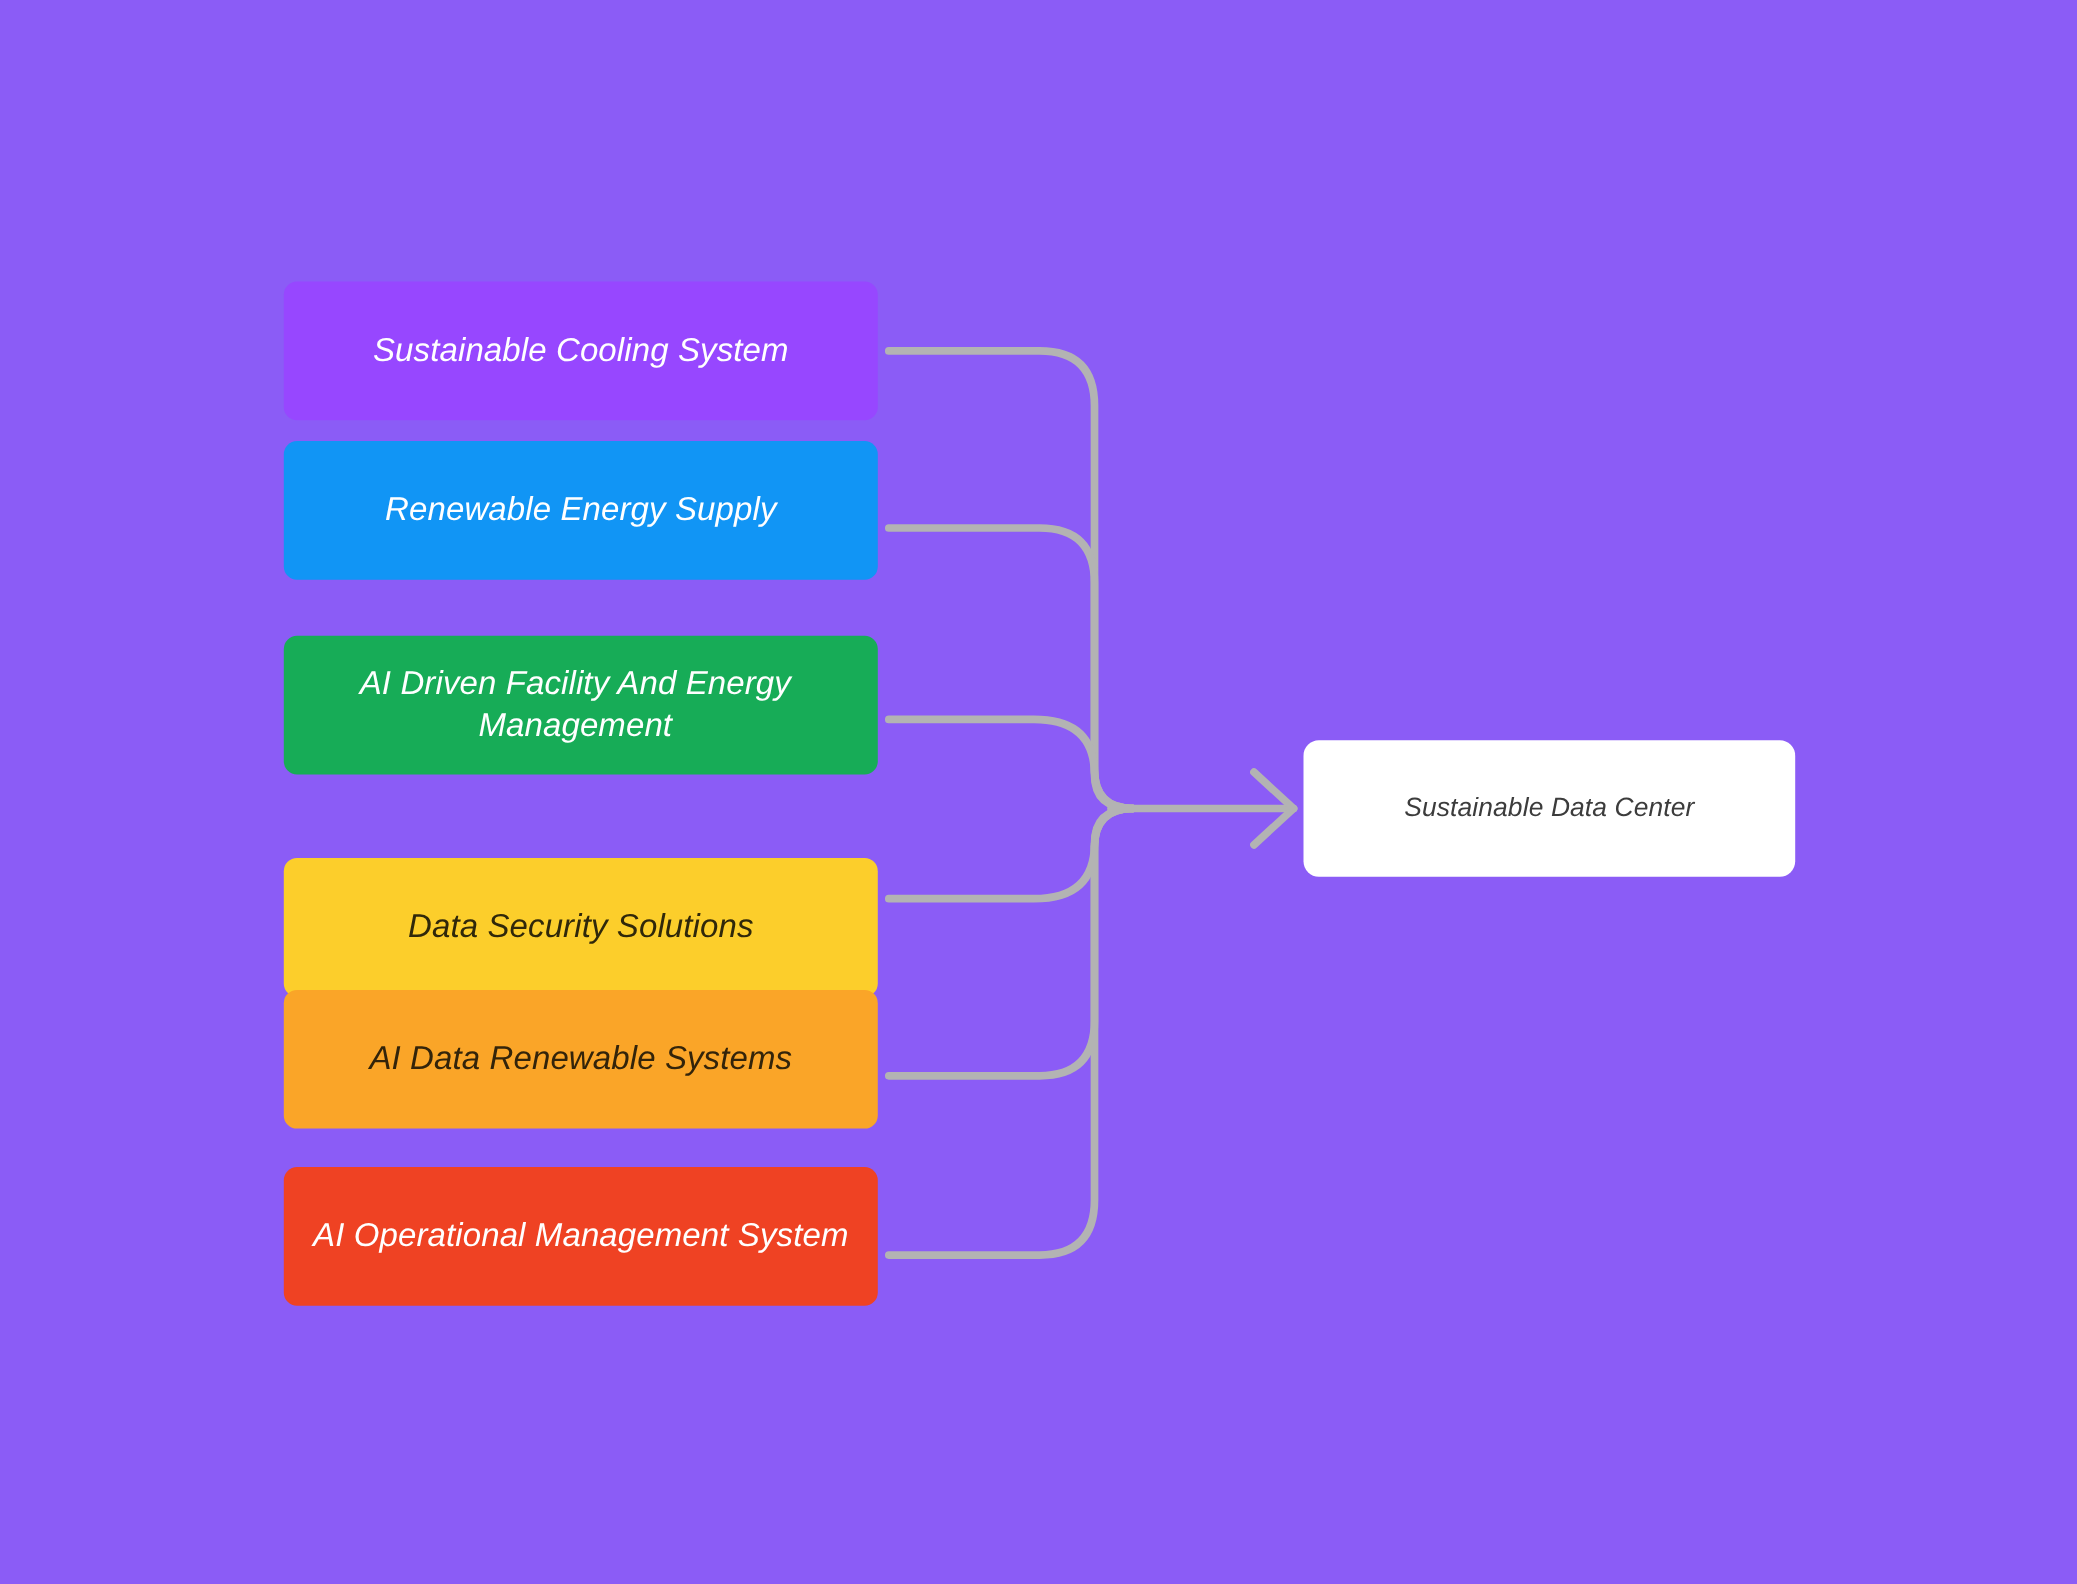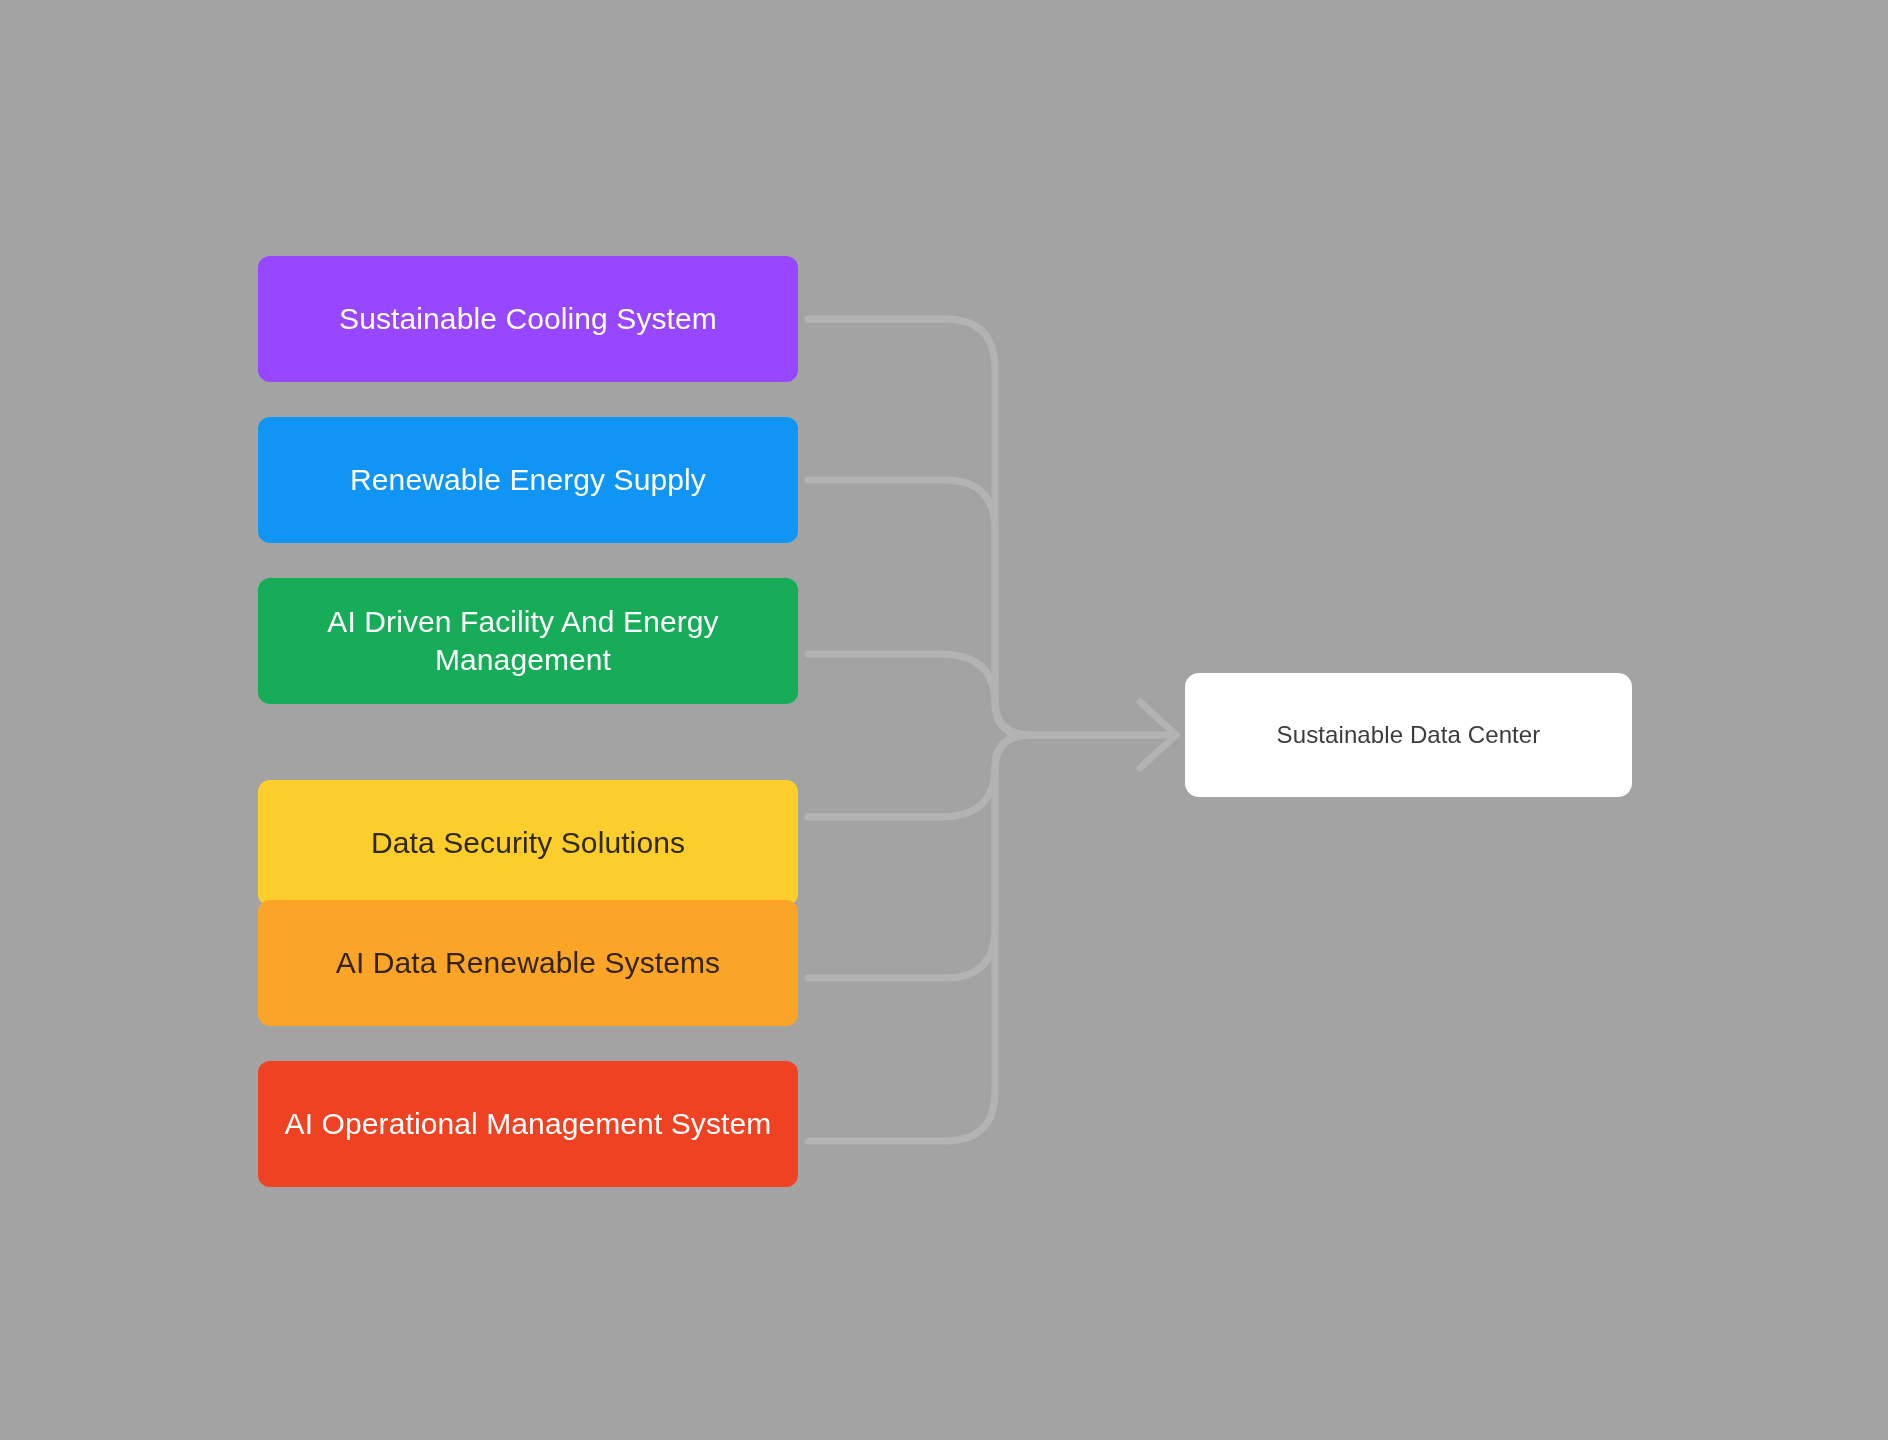--- a/index.html
+++ b/index.html
@@ -54,21 +54,21 @@
     font-size: 24px;
   }
   .node-label {
     display: block;
     width: 100%;
   }
 </style>
 </head>
 <body style="background: rgb(0, 0, 0);">
 
-<div id="canvas" style="background: #a3a3a3;">
+<div id="canvas" style="background: #8b5cf6; font-style: italic;">
 
   <svg id="connectors" viewBox="0 0 1888 1440" width="1888" height="1440" xmlns="http://www.w3.org/2000/svg">
     <g id="connector-group" fill="none" stroke="#B3B3B3" stroke-width="7" stroke-linecap="round" stroke-linejoin="round">
 
       <path d="M 808 319 L 945 319 Q 995 319 995 369 L 995 700 Q 995 735 1030 735"></path>
 
       <path d="M 808 480 L 945 480 Q 995 480 995 530 L 995 700 Q 995 735 1030 735"></path>
 
       <path d="M 808 654 L 940 654 Q 995 654 995 704 Q 995 735 1030 735"></path>
 
@@ -81,21 +81,21 @@
       <path d="M 1010 735 L 1176 735"></path>
 
       <path d="M 1140 702 L 1176 735 L 1140 768"></path>
     </g>
   </svg>
 
   <div class="node src-node" style="top: 256px; background: rgb(151, 71, 255); color: rgb(255, 255, 255);">
     <span class="node-label">Sustainable Cooling System</span>
   </div>
 
-  <div class="node src-node" style="top: 417px; background: rgb(17, 149, 245); color: rgb(255, 255, 255);">
+  <div class="node src-node" style="top: 401px; background: rgb(17, 149, 245); color: rgb(255, 255, 255);">
     <span class="node-label">Renewable Energy Supply</span>
   </div>
 
   <div class="node src-node" style="top: 578px; background: rgb(23, 172, 87); color: rgb(255, 255, 255); padding-left: 12px;">
     <span class="node-label">AI Driven Facility And Energy Management</span>
   </div>
 
   <div class="node src-node" style="top: 739px; background: rgb(252, 206, 43); color: rgb(48, 40, 10); margin-top: 41px;">
     <span class="node-label">Data Security Solutions</span>
   </div>

